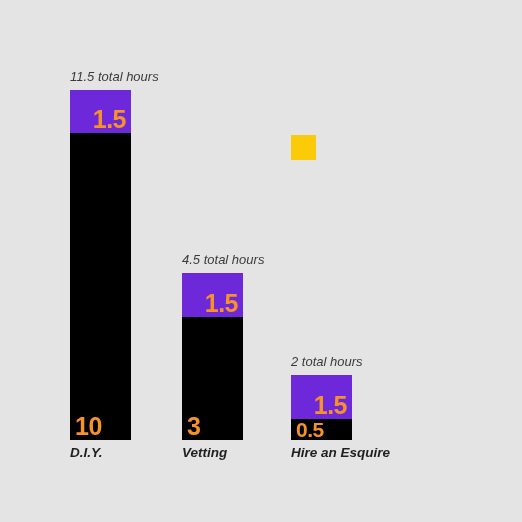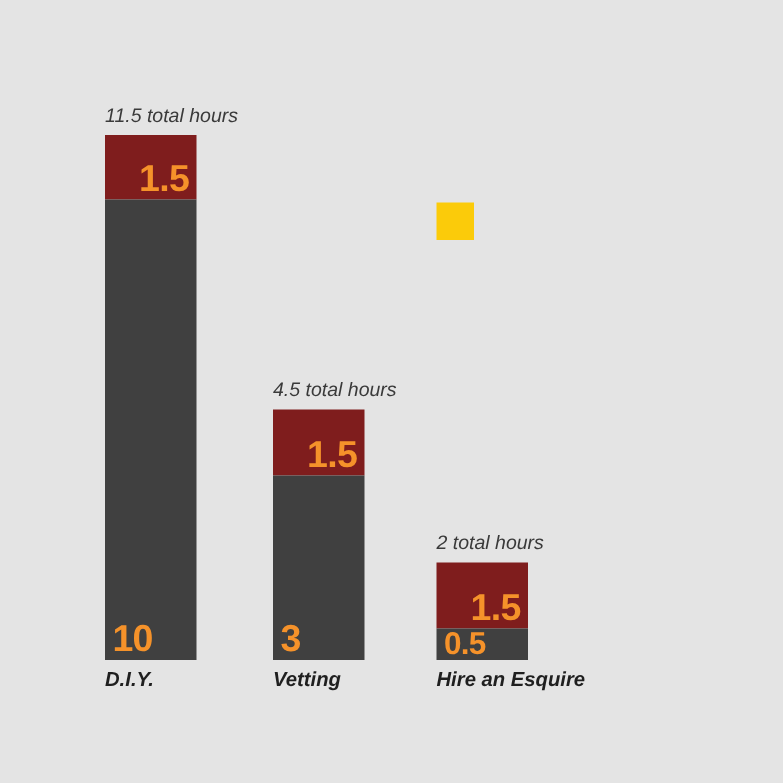--- a/index.html
+++ b/index.html
@@ -29,24 +29,24 @@
     bottom: 0;
     left: 0;
     width: 61px;
   }
   .seg {
     position: relative;
     box-sizing: border-box;
     width: 61px;
   }
   .seg-top {
-    background: #7f1d1d;
+    background: #6d28d9;
   }
   .seg-bottom {
-    background: #404040;
+    background: #000000;
   }
   .seg-value {
     position: absolute;
     bottom: 1px;
     font-size: 25px;
     font-weight: 700;
     color: #f5922a;
     line-height: 1;
     letter-spacing: -0.5px;
   }

